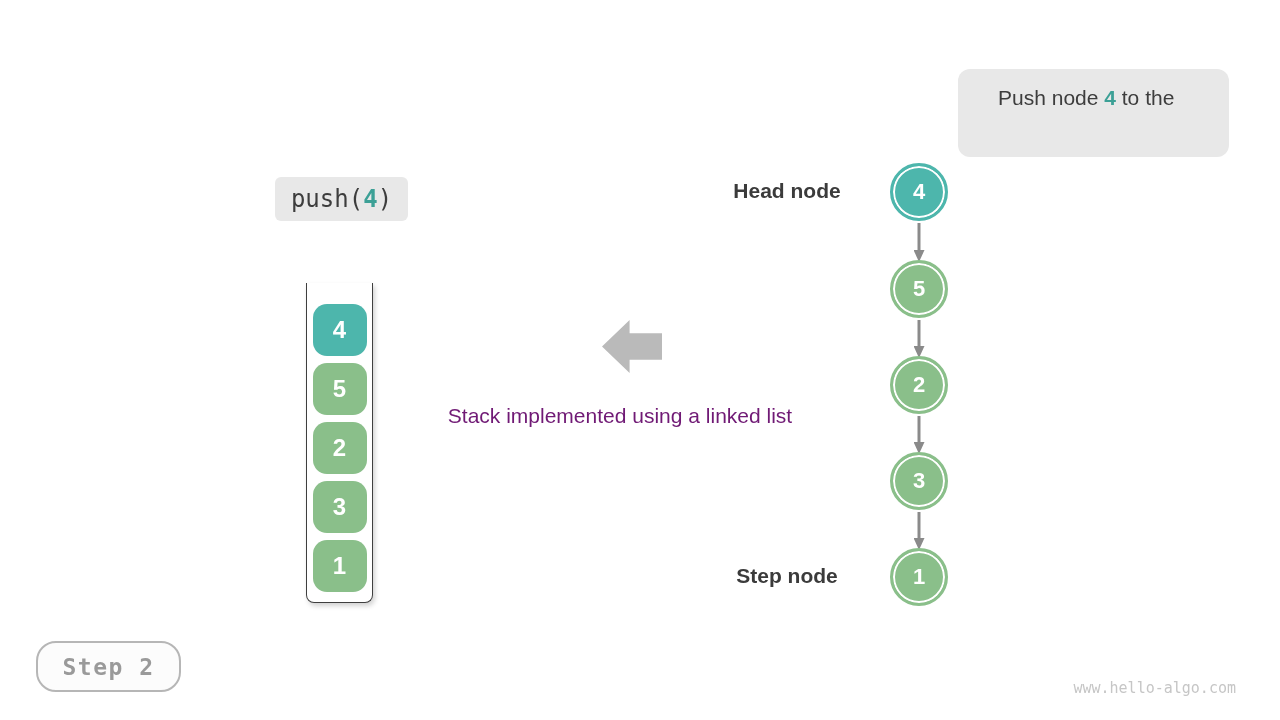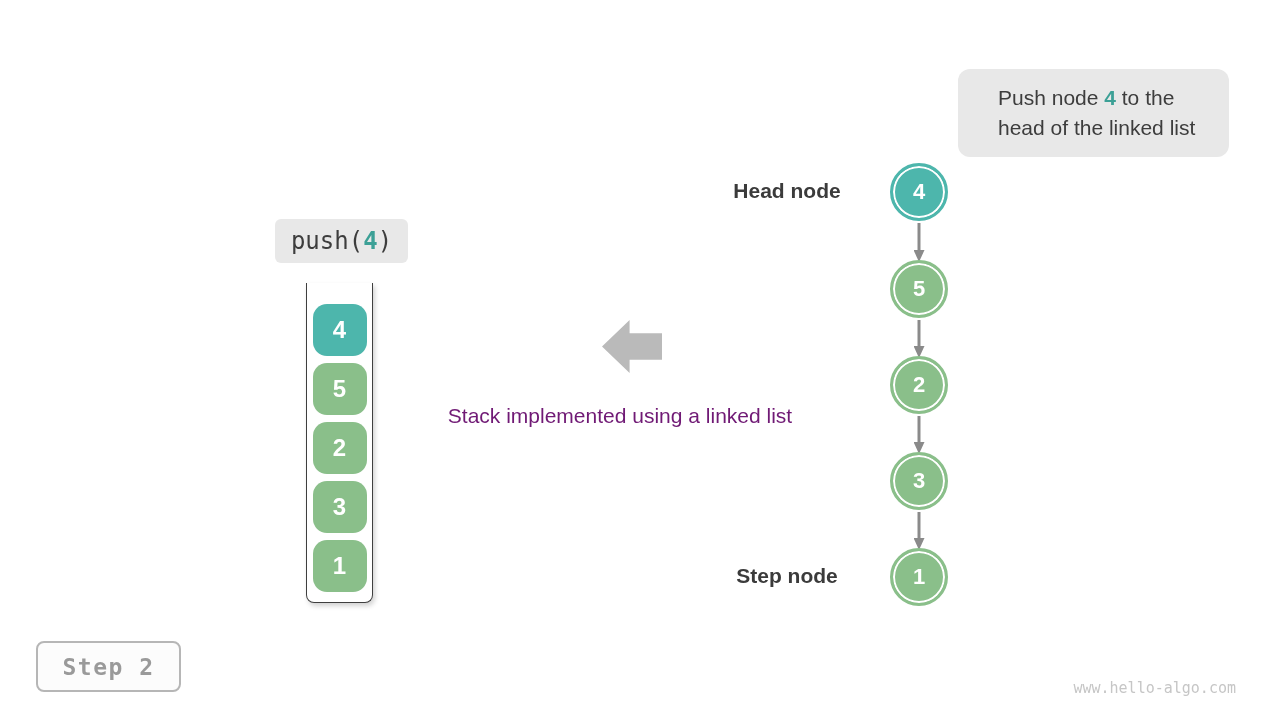--- a/index.html
+++ b/index.html
@@ -22,21 +22,21 @@
   }
   .hl { color: #3ca096; font-weight: bold; }
 
   
   .push-chip {
     position: absolute; left: 275px; top: 177px;
     width: 133px; height: 44px;
     background: #e8e8e8; border-radius: 6px;
     display: flex; align-items: center; justify-content: center;
     font-family: "DejaVu Sans Mono", "Liberation Mono", monospace;
-    font-size: 24px; color: #3d3d3d; margin-top: 42px;
+    font-size: 24px; color: #3d3d3d;
   }
 
   
   .stack {
     position: absolute; left: 306px; top: 283px;
     width: 67px; height: 320px;
     box-sizing: border-box;
     border-left: 1.5px solid #3f3f3f;
     border-right: 1.5px solid #3f3f3f;
     border-bottom: 1.5px solid #3f3f3f;
@@ -91,40 +91,39 @@
     text-align: center;
     font-weight: bold; font-size: 21px; color: #3b3b3b;
   }
 
   
   .step-badge {
     position: absolute; left: 36px; top: 641px;
     width: 145px; height: 51px;
     box-sizing: border-box;
     background: #fcfcfc;
-    border: 2px solid #b6b6b6; border-radius: 8px;
+    border: 2px solid #b6b6b6; border-radius: 20px;
     display: flex; align-items: center; justify-content: center;
     font-family: "DejaVu Sans Mono", "Liberation Mono", monospace;
     font-weight: bold; font-size: 23px; letter-spacing: 1.5px;
     color: #9a9a9a;
   }
 
   
   .watermark {
     position: absolute; right: 44px; top: 679px;
     font-family: "DejaVu Sans Mono", "Liberation Mono", monospace;
     font-size: 15px; color: #c6c6c6; text-align: center;
   }
 </style>
 </head>
 <body>
 
 <div class="callout">
   <span>Push node </span><span class="hl">4</span><span> to the</span><br>
-  <span>head of the linked list</span>
 </div>
 
 <div class="push-chip">
   <span>push(</span>
     <span class="hl">4</span>
     <span>)</span>
 </div>
 
 <div class="stack">
   <div class="stack-item new">4</div>

